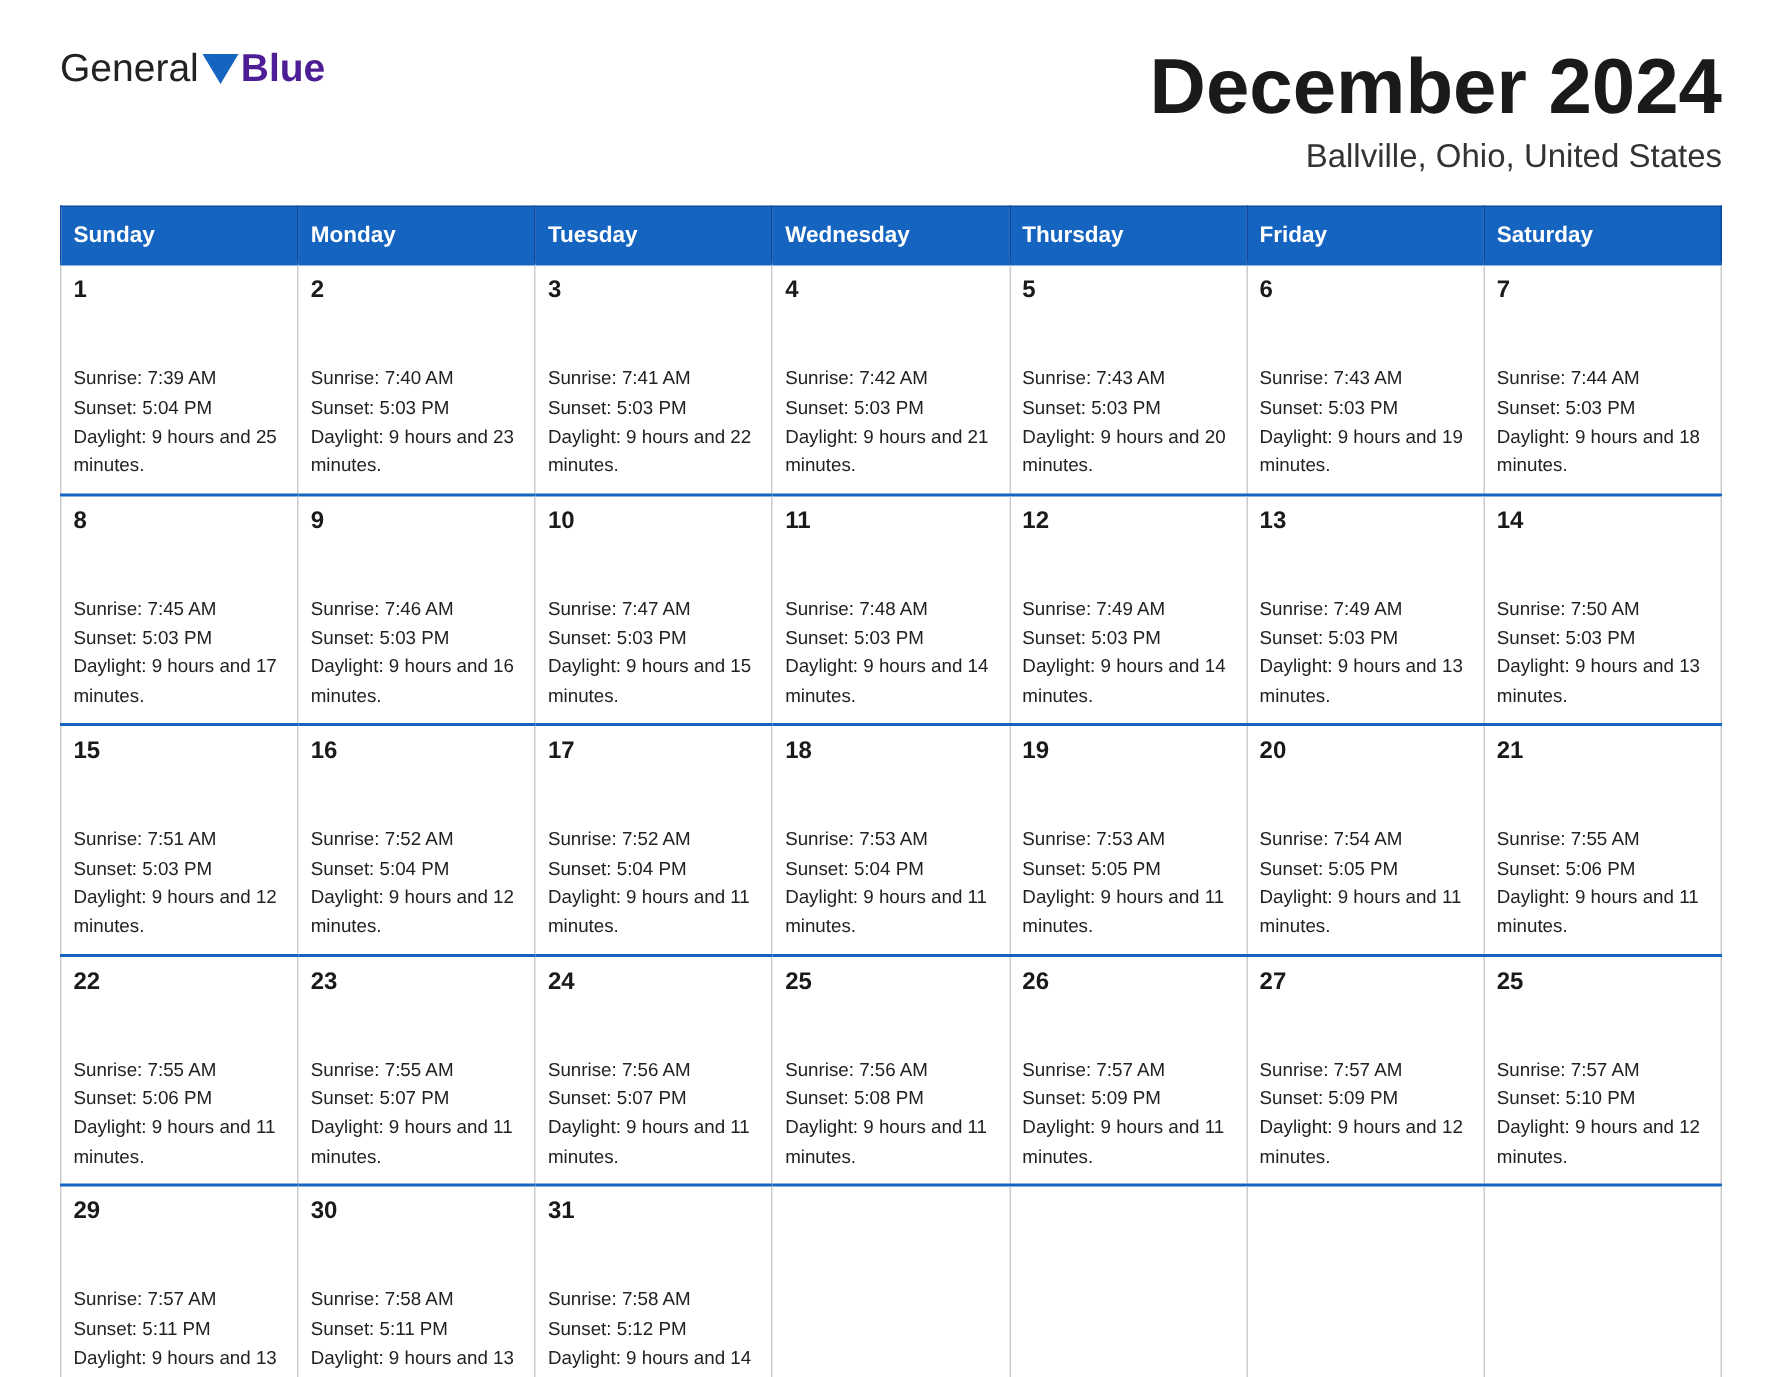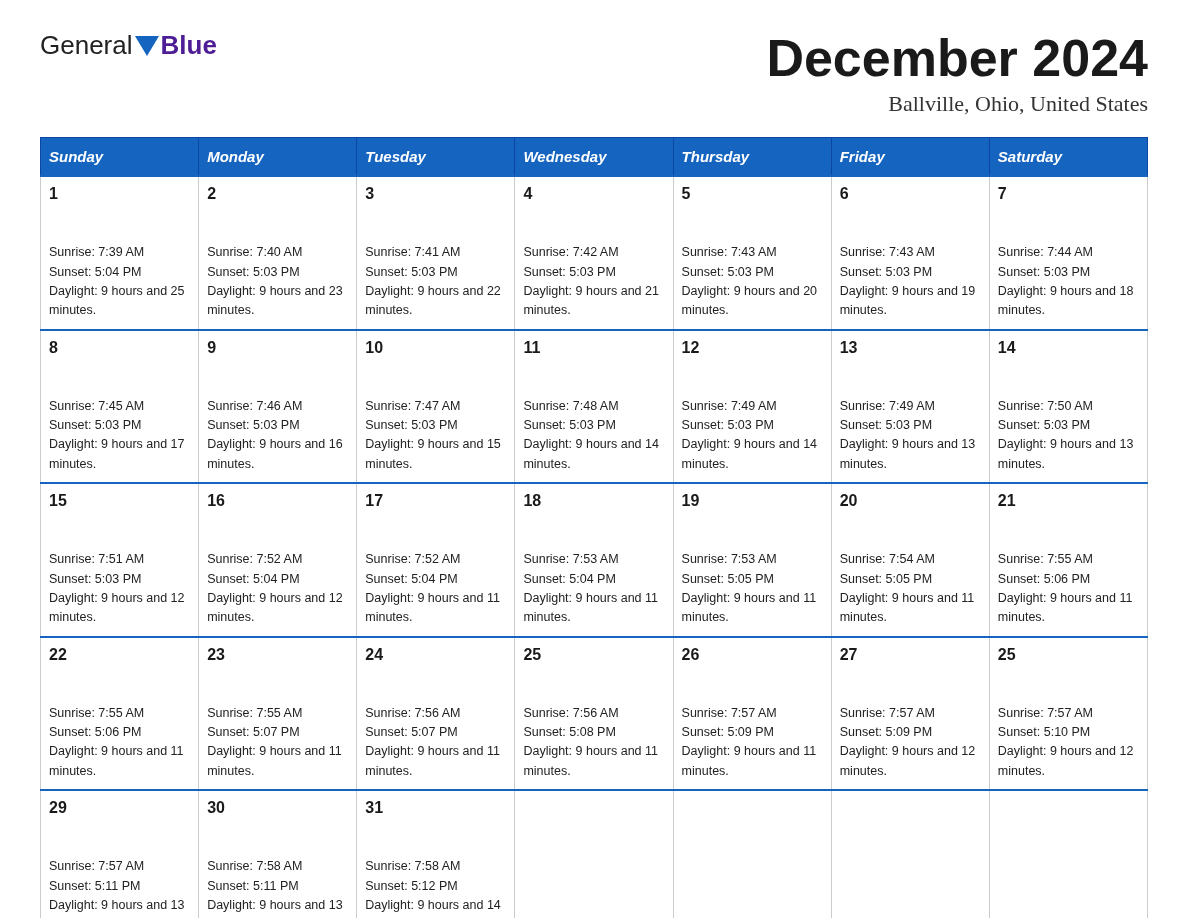--- a/index.html
+++ b/index.html
@@ -51,36 +51,34 @@
     .calendar-title {
       font-size: 52px;
       font-weight: bold;
       color: #1a1a1a;
       line-height: 1.1;
     }
     .calendar-subtitle {
       font-size: 22px;
       color: #333;
       margin-top: 4px;
-      font-family: Liberation Serif, serif;
     }
     table {
       width: 100%;
       border-collapse: collapse;
       table-layout: fixed;
     }
     thead th {
       background-color: #1565c0;
       color: #ffffff;
       padding: 10px 8px;
       font-size: 15px;
       font-weight: bold;
       text-align: left;
       border: 1px solid #0d47a1;
-      font-style: italic;
     }
     tbody td {
       vertical-align: top;
       padding: 8px 8px;
       font-size: 12.5px;
       color: #222;
       border: 1px solid #ccc;
       border-top: 2px solid #1565c0;
       height: 110px;
     }

